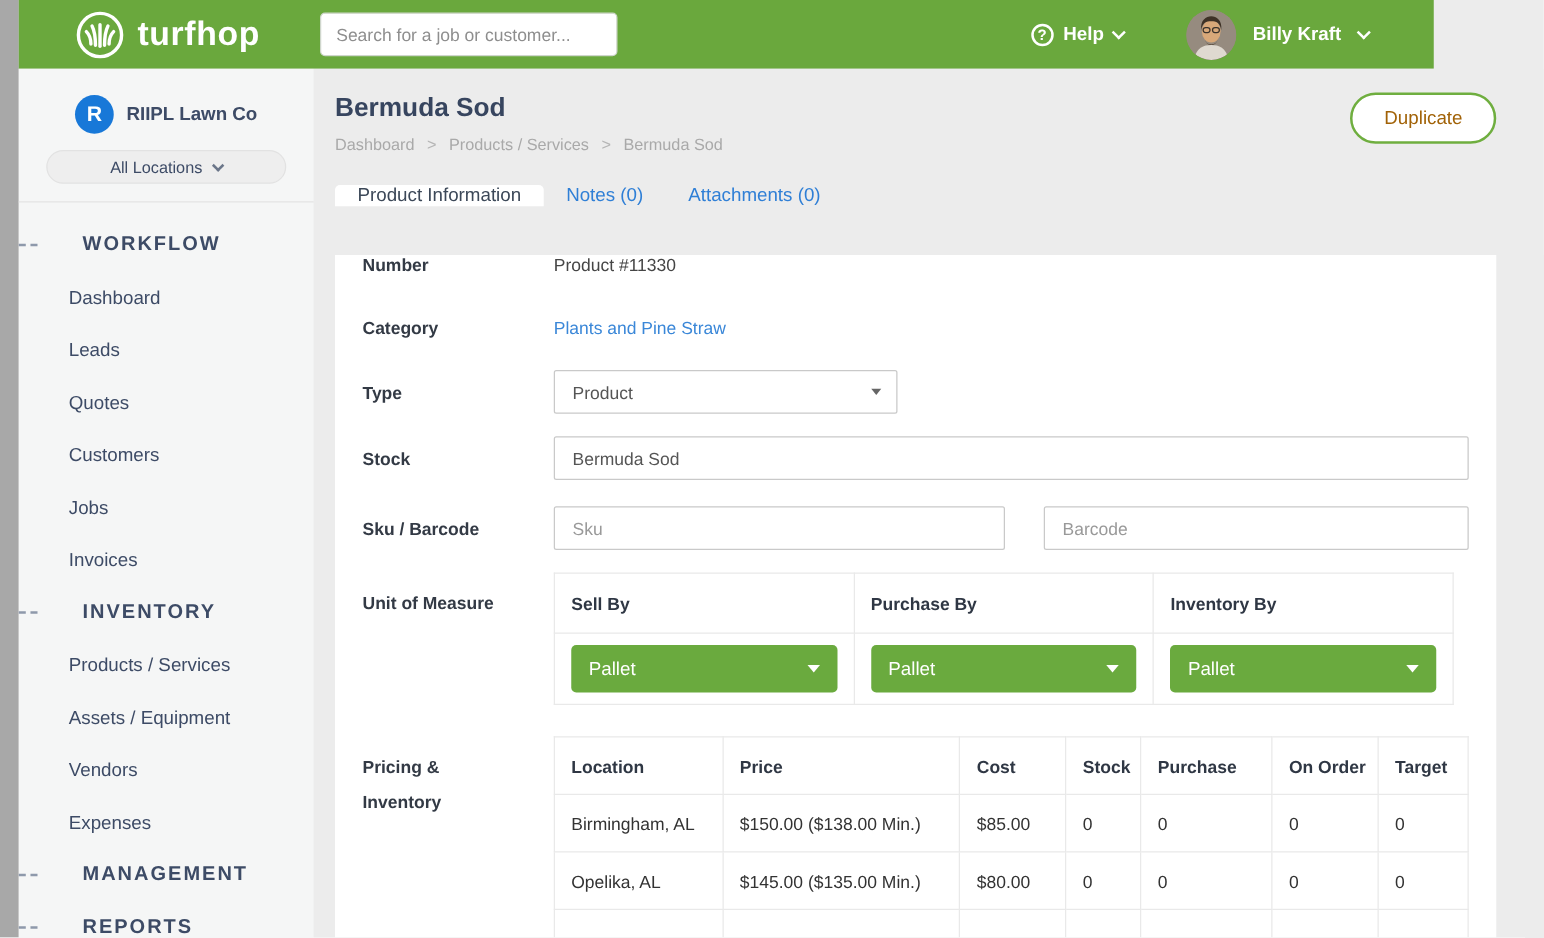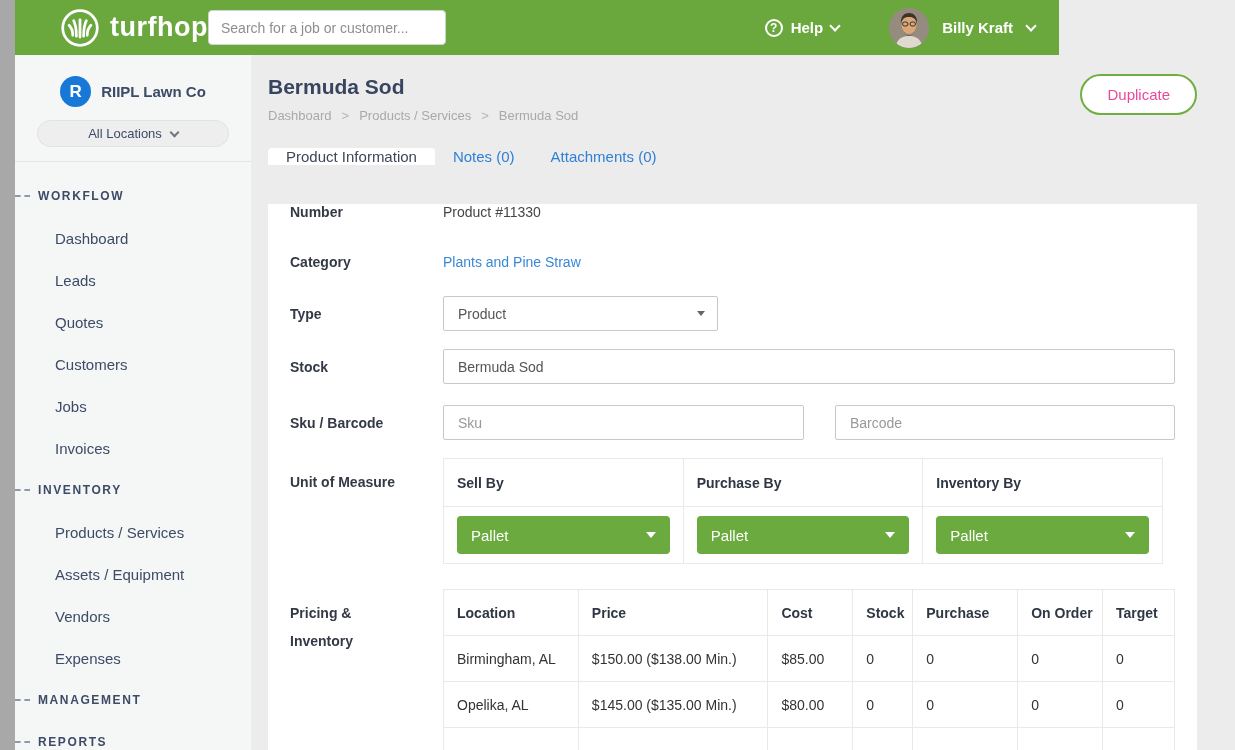--- a/index.html
+++ b/index.html
@@ -3,30 +3,30 @@
 <meta charset="utf-8">
 <style>
   * { margin:0; padding:0; box-sizing:border-box; }
   html,body { width:1235px; height:750px; overflow:hidden; }
   body { font-family:"Liberation Sans", sans-serif; background:#ececec; position:relative; }
 
   
   .left-strip { position:absolute; left:0; top:0; width:15px; height:750px; background:#a8a8a8; }
 
   
-  .header { position:absolute; left:15px; top:0; width:1044px; height:55px;
+  .header { position:absolute; left:15px; top:0; width:1132px; height:55px;
             background:#6aa83d; display:flex; align-items:center; }
   .logo-wrap { margin-left:45px; display:flex; align-items:center; gap:10px; cursor:pointer; }
   .logo-icon svg { display:block; }
   .logo-word { color:#fff; font-size:27px; font-weight:700; letter-spacing:0.5px; }
-  .search-box { width:238px; height:35px; background:#fff;
+  .search-box { margin-left:48px; width:238px; height:35px; background:#fff;
                 border:1px solid #cfd6cc; border-radius:4px; padding:0 12px;
                 font-size:14px; color:#444; outline:none; font-family:"Liberation Sans",sans-serif; }
   .search-box::placeholder { color:#8e8e8e; }
-  .header-right { margin-left:auto; display:flex; align-items:center; padding-right:24px; }
+  .header-right { margin-left:auto; display:flex; align-items:center; padding-right:52px; }
   .help-group { display:flex; align-items:center; gap:8px; color:#fff; cursor:pointer; }
   .help-icon { width:18px; height:18px; border:2px solid #fff; border-radius:50%;
                display:flex; align-items:center; justify-content:center;
                font-size:12px; font-weight:700; color:#fff; }
   .help-icon::before { content:"?"; }
   .help-label { font-size:15px; font-weight:600; }
   .chev { width:8px; height:8px; border-right:2px solid #fff; border-bottom:2px solid #fff;
           transform:rotate(45deg); margin-top:-4px; }
   .chev.dark { border-color:#6b7689; }
   .avatar { width:40px; height:40px; border-radius:50%; overflow:hidden; margin-left:50px;
@@ -44,35 +44,35 @@
   .company-name { font-size:15px; font-weight:700; color:#3d4b66; }
   .loc-pill { margin:13px auto 0; width:192px; height:27px; background:#eeeeee;
               border:1px solid #e2e2e2; border-radius:14px; display:flex; align-items:center;
               justify-content:center; gap:9px; cursor:pointer; }
   .loc-label { font-size:13px; color:#3d4b66; }
   .loc-pill .chev { width:7px; height:7px; margin-top:-3px; }
   .side-divider { margin-top:14px; border-bottom:1px solid #e4e4e4; }
   .nav { }
   .sec { height:42px; display:flex; align-items:center; cursor:pointer; }
   .sec-dash { width:15px; border-top:2px dashed #8e99ab; margin-right:8px; }
-  .sec-label { font-size:12px; font-weight:700; letter-spacing:1.6px; color:#3d4b66; }
+  .sec-label { font-size:16px; font-weight:700; letter-spacing:1.6px; color:#3d4b66;margin-left:28px; }
   .nav-item { height:42px; display:flex; align-items:center; padding-left:40px;
               font-size:15px; color:#3d4b66; cursor:pointer; }
 
   
   .main { position:absolute; left:251px; top:55px; width:984px; height:695px;
           background:#ececec; overflow:hidden; }
   .page-head { position:relative; padding:20px 0 0 17px; }
   .page-title { font-size:21px; font-weight:700; color:#37455f; }
   .breadcrumb { display:flex; align-items:center; margin-top:9px; font-size:13px; color:#a9a9a9; }
   .crumb { cursor:pointer; }
   .crumb + .crumb::before { content:">"; margin:0 10px; color:#b5b5b5; cursor:default; }
   .dup-btn { position:absolute; top:19px; right:38px; height:41px; padding:0 25px;
              background:#fff; border:2px solid #6fae3f; border-radius:21px;
-             color:#ec4899; font-size:15px; font-family:"Liberation Sans",sans-serif; cursor:pointer; }
+             color:#a16207; font-size:15px; font-family:"Liberation Sans",sans-serif; cursor:pointer; }
 
   .tabs { display:flex; align-items:center; height:37px; margin:15px 4px 0 17px; }
   .tab { display:flex; align-items:center; padding:0 18px; font-size:15px; cursor:pointer; }
   .tab.active { background:#fff; border-radius:4px 4px 0 0; color:#3c4858; }
   .tab.link { color:#2f7fd6; }
 
   .panel { margin:0 38px 0 17px; background:#fff; height:700px; padding:0 22px; }
   .frow { display:flex; }
   .flabel { width:153px; flex-shrink:0; font-size:14px; font-weight:700; color:#333a45; }
   .fvalue { font-size:14px; color:#454545; }

